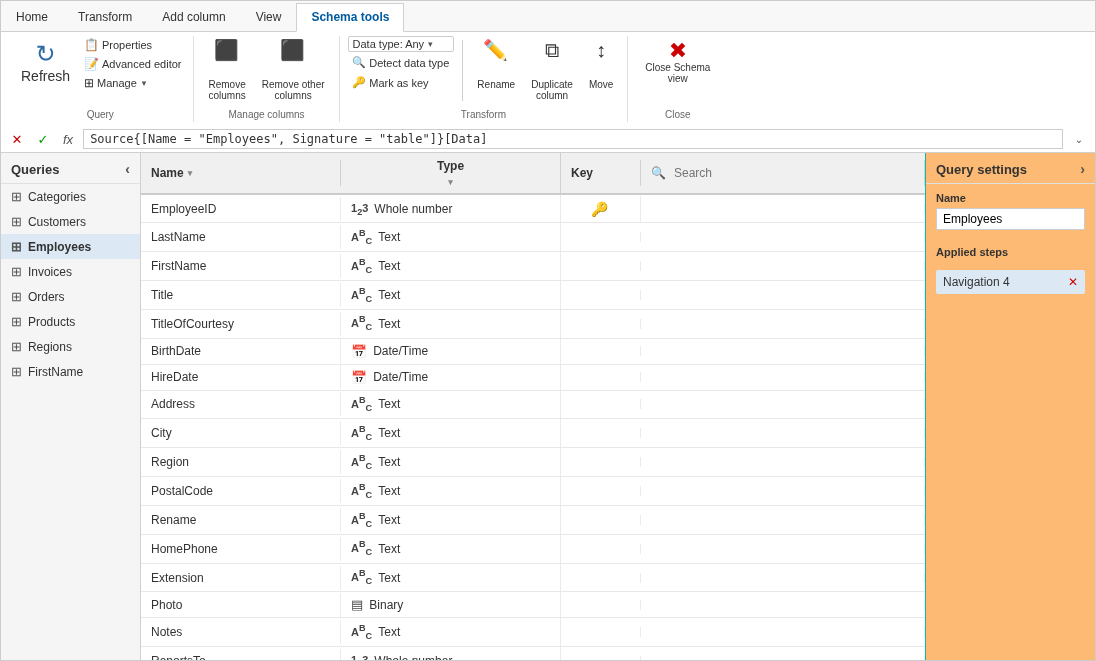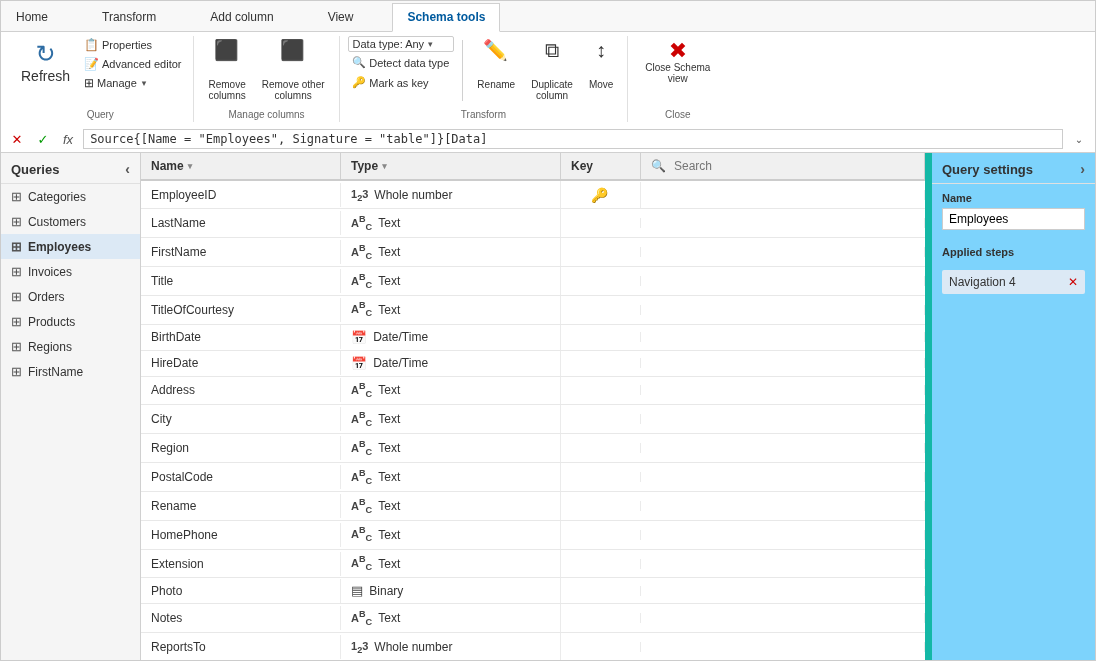--- a/index.html
+++ b/index.html
@@ -1,20 +1,20 @@
 <!DOCTYPE html>
 <html><head>
   <meta charset="utf-8">
   <style>
     * { box-sizing: border-box; margin: 0; padding: 0; }
     body { font-family: 'Segoe UI', Arial, sans-serif; font-size: 12px; background: #f0f0f0; color: #333; }
 
     
     .app-container { width: 1096px; height: 661px; display: flex; flex-direction: column; border: 1px solid #ccc; background: #fff; overflow: hidden; }
-    .ribbon-tabs { display: flex; background: #f8f8f8; border-bottom: 1px solid #d0d0d0; padding-top: 2px; gap: 24px; }
+    .ribbon-tabs { display: flex; background: #f8f8f8; border-bottom: 1px solid #d0d0d0; padding-top: 2px; }
     .ribbon-tab { padding: 6px 14px; font-size: 12px; cursor: pointer; border: 1px solid transparent; color: #333; }
     .ribbon-tab.active { background: #fff; border-color: #d0d0d0; border-bottom-color: #fff; color: #005a9e; font-weight: 600; margin-bottom: -1px; }
     .ribbon-content { display: flex; align-items: stretch; padding: 4px 6px; gap: 0; }
     .ribbon-group { display: flex; flex-direction: column; border-right: 1px solid #e0e0e0; padding: 0 8px; }
     .ribbon-group:last-child { border-right: none; }
     .ribbon-group-items { display: flex; align-items: flex-start; flex: 1; gap: 4px; }
     .ribbon-group-label { font-size: 10px; color: #666; text-align: center; padding: 2px 0; margin-top: 2px; }
     .ribbon-btn { display: flex; flex-direction: column; align-items: center; cursor: pointer; padding: 3px 5px; border: 1px solid transparent; border-radius: 2px; min-width: 36px; }
     .ribbon-btn .btn-icon { font-size: 20px; line-height: 1; }
     .ribbon-btn .btn-label { font-size: 10px; color: #333; text-align: center; margin-top: 19px; }
@@ -46,35 +46,35 @@
     .query-item { display: flex; align-items: center; gap: 6px; padding: 5px 10px; cursor: pointer; font-size: 12px; color: #333; }
     .query-item.active { background: #dce9f5; font-weight: 600; }
     .query-icon { font-size: 13px; color: #555; }
 
     
     .data-area { flex: 1; display: flex; flex-direction: column; overflow: hidden; }
     .data-grid { flex: 1; overflow-y: auto; overflow-x: hidden; }
     .grid-header { display: flex; align-items: center; background: #f0f0f0; border-bottom: 2px solid #ccc; position: sticky; top: 0; z-index: 10; }
     .grid-col { padding: 6px 10px; font-size: 12px; font-weight: 600; color: #333; border-right: 1px solid #d0d0d0; display: flex; align-items: center; gap: 4px; cursor: pointer; }
     .col-name { width: 200px; flex-shrink: 0; }
-    .col-type { width: 220px; flex-shrink: 0; }
+    .col-type { width: 220px; flex-shrink: 0; flex-direction: column; }
     .col-key { width: 80px; flex-shrink: 0; text-align: center; }
     .search-icon-sm { font-size: 12px; color: #666; margin-right: 4px; }
     .search-input { border: none; background: transparent; font-size: 12px; color: #333; outline: none; width: 100%; }
     .sort-arrow { font-size: 9px; color: #888; }
     .grid-row { display: flex; align-items: center; border-bottom: 1px solid #e8e8e8; }
     .grid-cell { padding: 5px 10px; font-size: 12px; color: #333; border-right: 1px solid #ebebeb; }
     .cell-name { width: 200px; flex-shrink: 0; }
     .cell-type { width: 220px; flex-shrink: 0; display: flex; align-items: center; gap: 6px; }
     .cell-key { width: 80px; flex-shrink: 0; display: flex; align-items: center; justify-content: center; }
     .type-icon { font-size: 13px; color: #555; }
     .key-icon { font-size: 14px; color: #777; }
 
     
-    .settings-panel { width: 170px; background: #7dd3fc; border-left: 7px solid #14b8a6; display: flex; flex-direction: column; flex-shrink: 0; }
+    .settings-panel { width: 170px; background: #fdba74; border-left: 1px solid #14b8a6; display: flex; flex-direction: column; flex-shrink: 0; }
     .settings-header { display: flex; align-items: center; justify-content: space-between; padding: 8px 10px 6px; font-size: 13px; font-weight: 600; color: #333; border-bottom: 1px solid #e0e0e0; }
     .settings-expand { cursor: pointer; font-size: 14px; color: #555; }
     .settings-section { padding: 8px 10px; }
     .settings-label { font-size: 11px; font-weight: 600; color: #333; margin-bottom: 4px; }
     .settings-input { width: 100%; border: 1px solid #ccc; padding: 3px 6px; font-size: 12px; background: #fff; }
     .applied-steps-list { padding: 0 10px; }
     .step-item { display: flex; align-items: center; justify-content: space-between; padding: 4px 6px; font-size: 12px; color: #333; cursor: pointer; border: 1px solid transparent; border-radius: 2px; }
     .step-item.active { background: #dce9f5; }
     .step-actions { display: flex; gap: 3px; }
     .step-action-btn { cursor: pointer; font-size: 12px; color: #666; width: 16px; height: 16px; display: flex; align-items: center; justify-content: center; }

